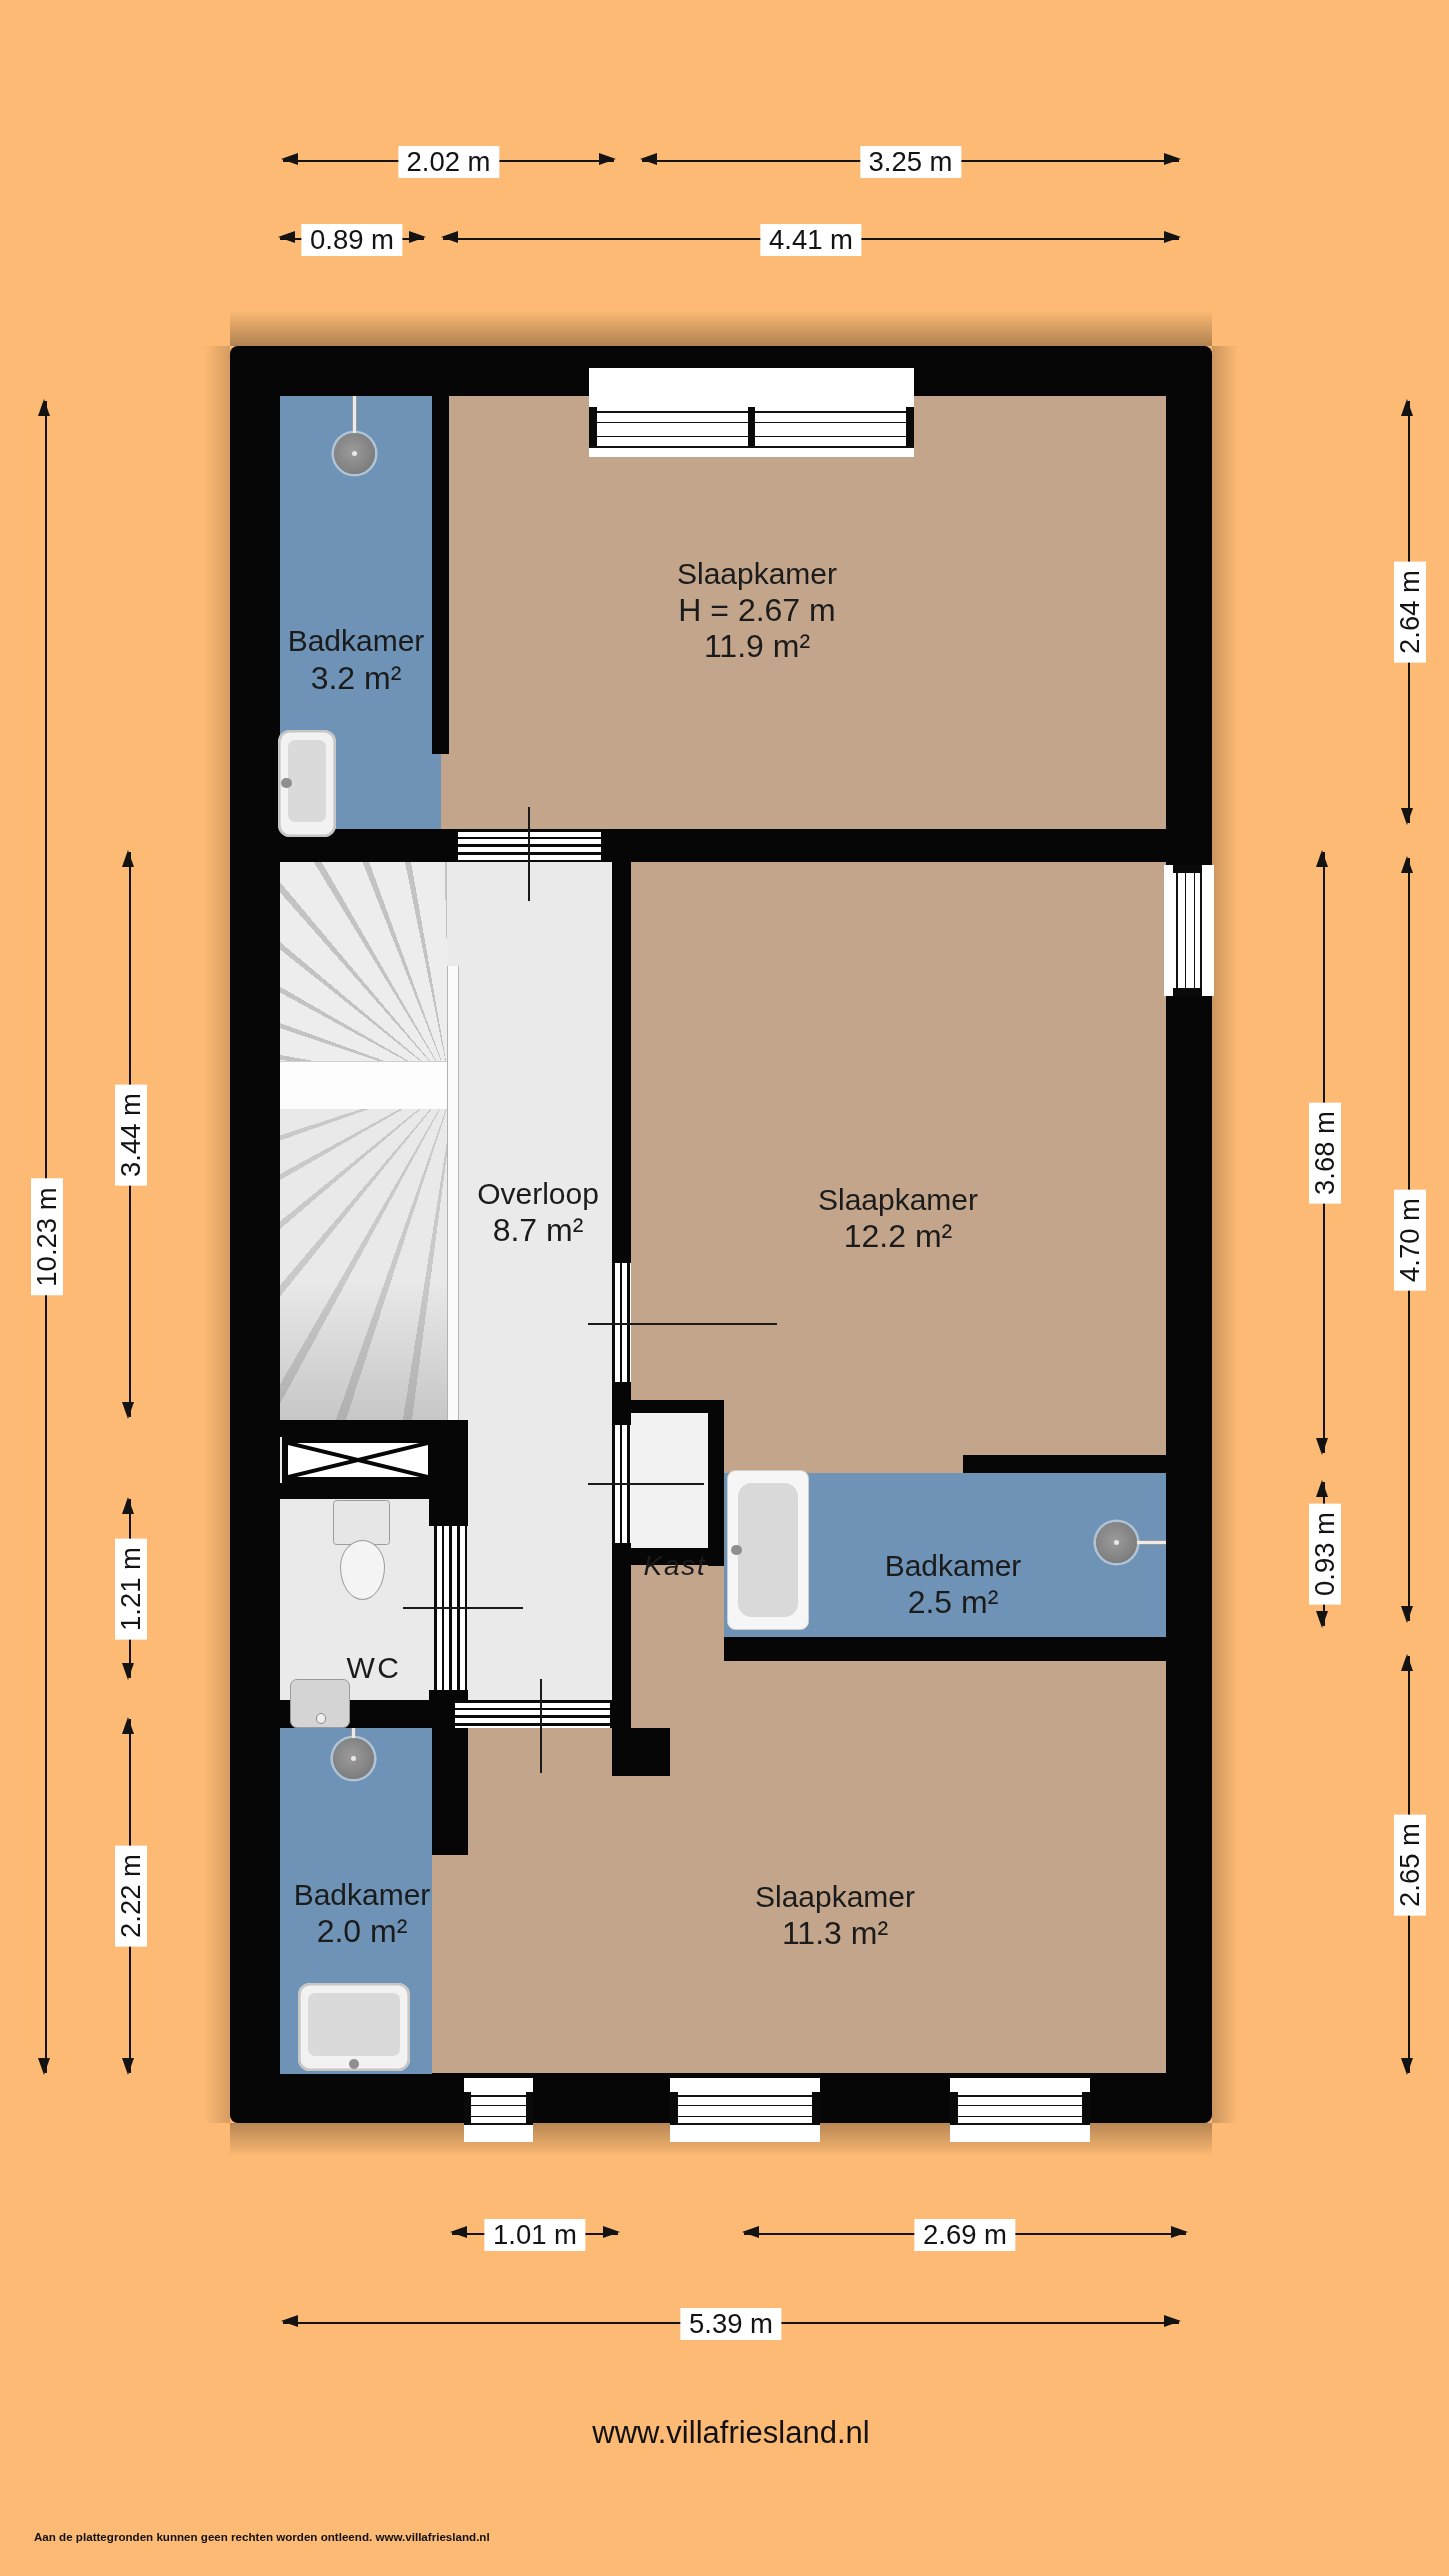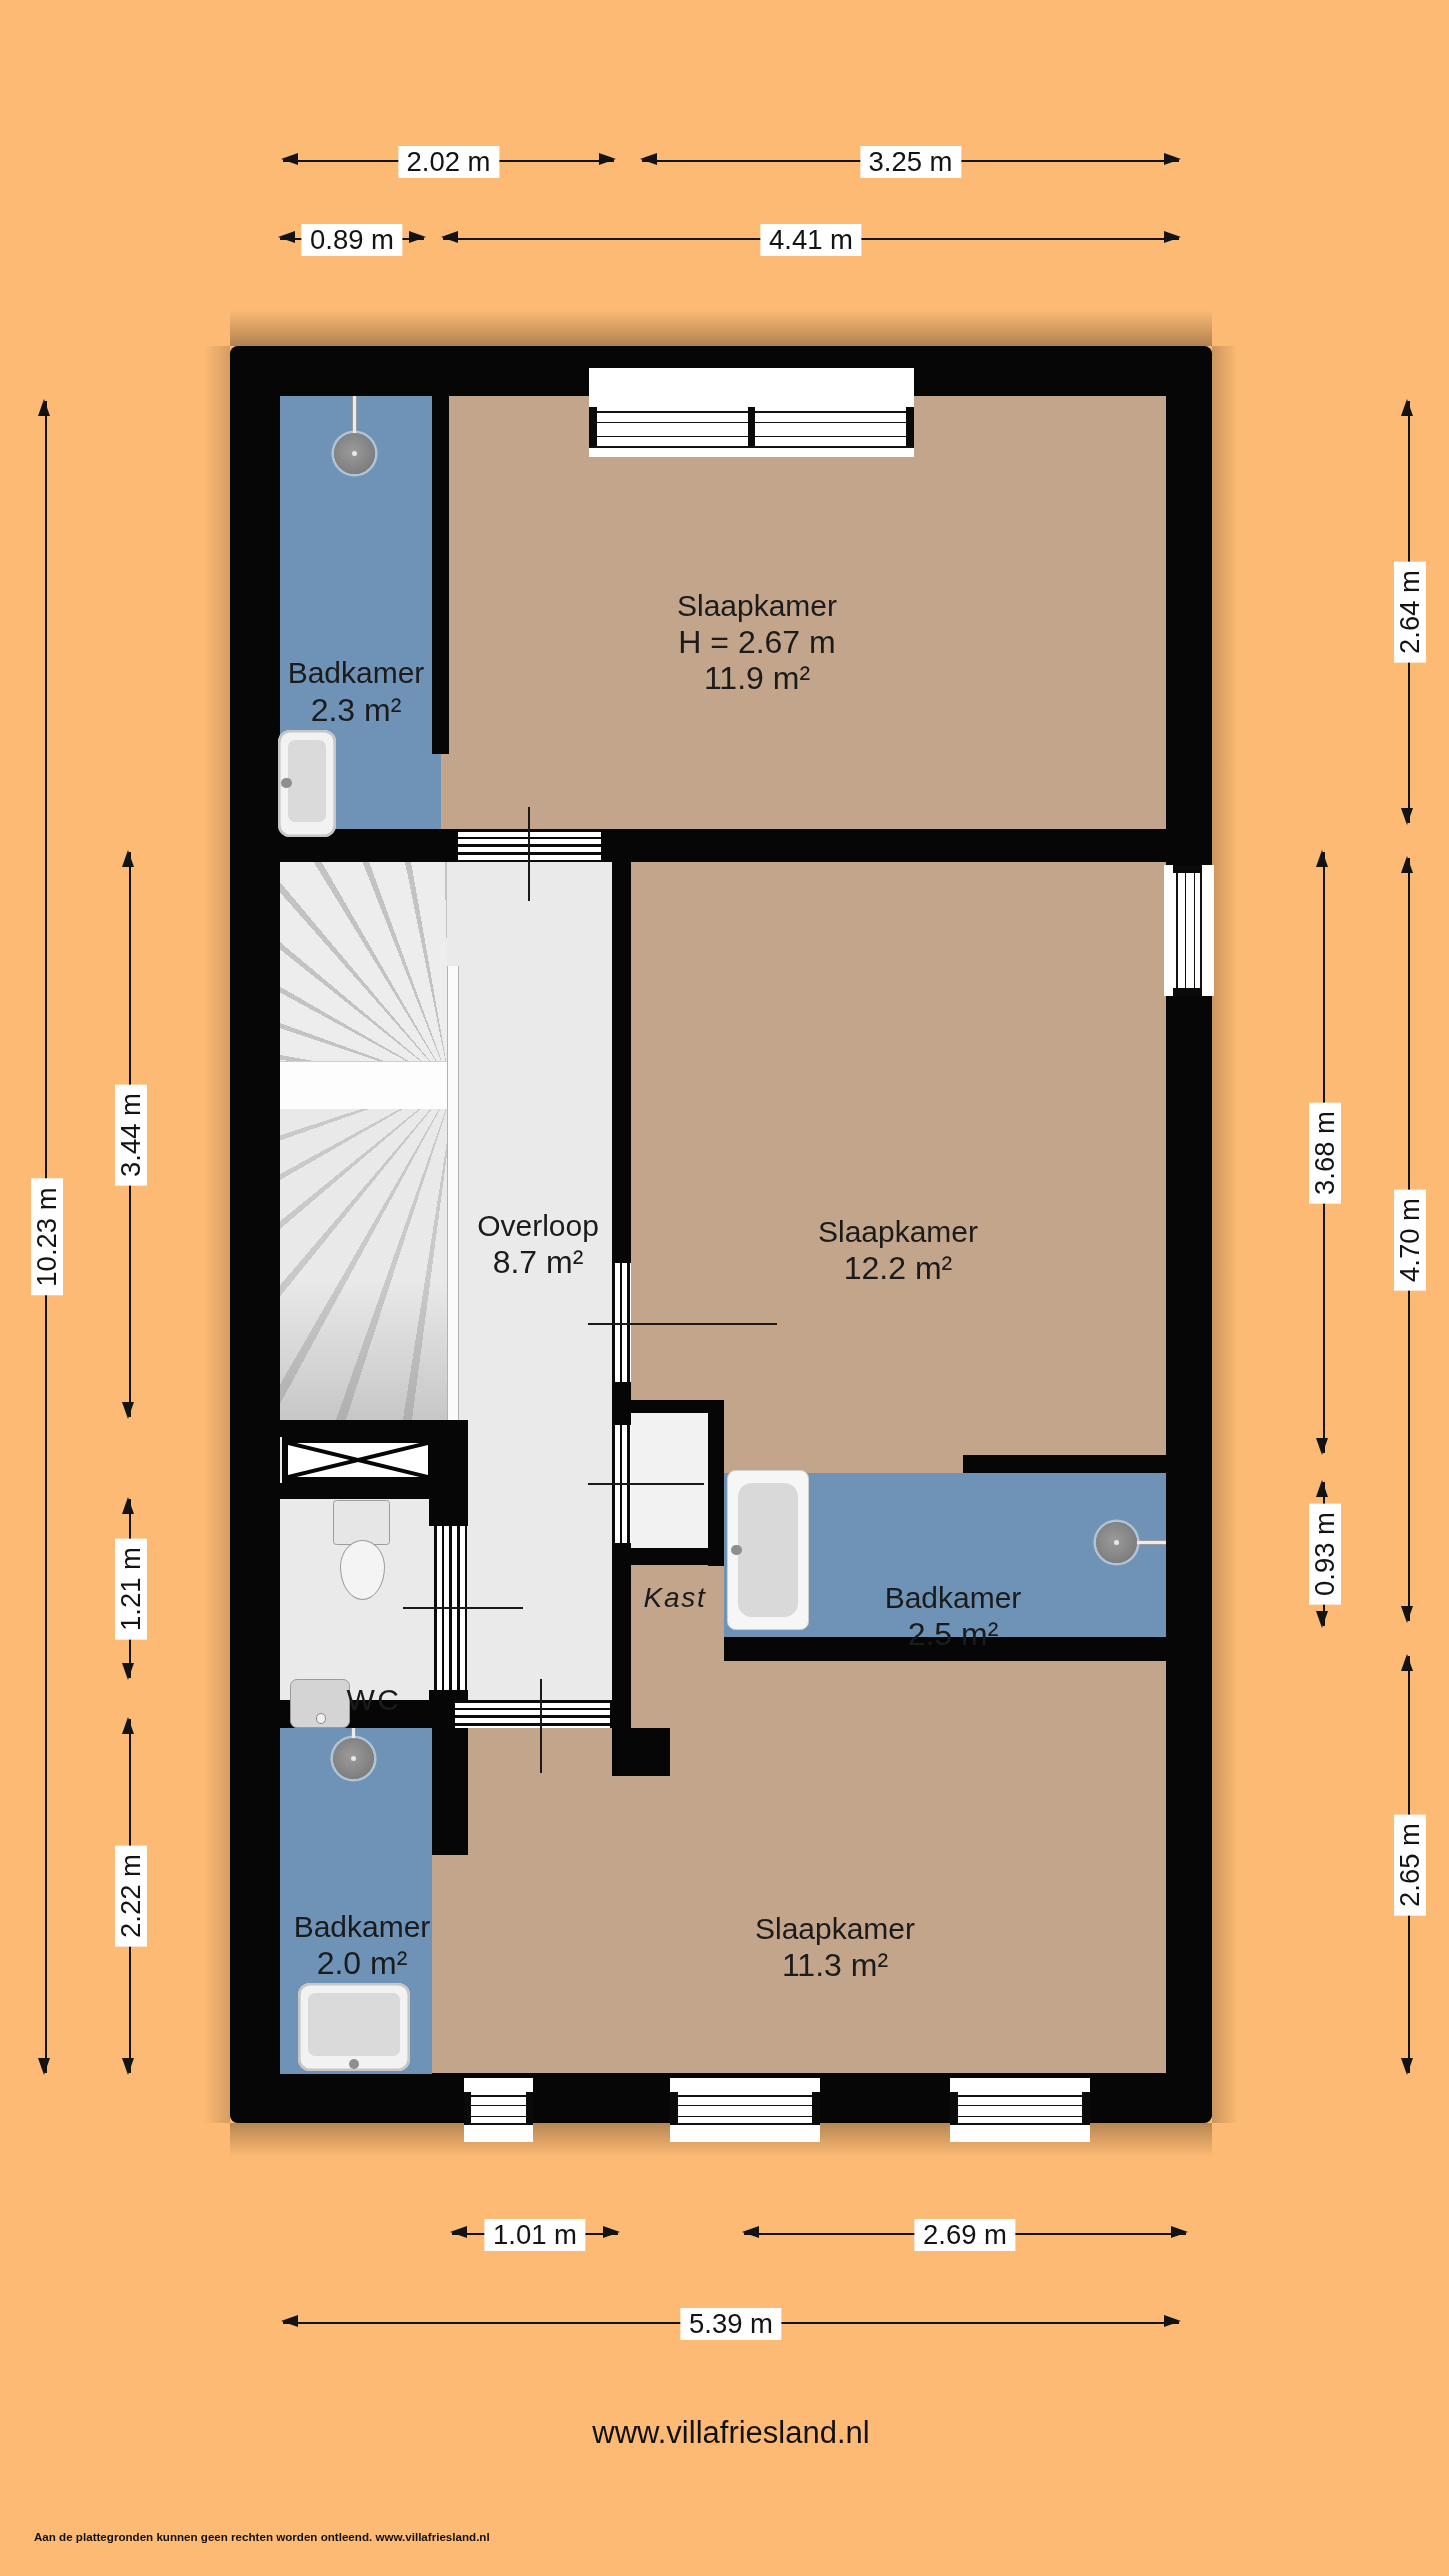--- a/index.html
+++ b/index.html
@@ -54,21 +54,21 @@
   .basin .tap{position:absolute;width:10.3px;height:10.3px;border-radius:50%;background:#8f8f8f;}
   .toilet-tank{position:absolute;background:#e6e6e6;border:1.7px solid #9c9c9c;border-radius:3.4px;}
   .toilet-bowl{position:absolute;background:#f4f4f4;border:1.7px solid #9c9c9c;border-radius:50% 50% 50% 50%/45% 45% 55% 55%;}
   .tub{position:absolute;background:#f6f6f6;border:1.7px solid #cfcfcf;border-radius:8.6px;}
   .tub .inner{position:absolute;left:10.3px;right:10.3px;top:12px;bottom:12px;background:#d9d9d9;border-radius:13.7px;}
   .tub .tap{position:absolute;left:3.4px;top:50%;width:10.3px;height:10.3px;margin-top:-5.2px;border-radius:50%;background:#8f8f8f;}
   .wc-sink{position:absolute;background:#d4d4d4;border:1.7px solid #9a9a9a;border-radius:6.9px;}
   .wc-sink::after{content:'';position:absolute;left:50%;bottom:3.4px;width:8.6px;height:8.6px;margin-left:-4.3px;border-radius:50%;background:#efefef;border:0.9px solid #8a8a8a;}
   
   .room-label,.room-sub{position:absolute;transform:translate(-50%,-50%);white-space:nowrap;
-    color:#1b1b1b;text-align:center;margin-top:32px;}
+    color:#1b1b1b;text-align:center;}
   .room-label{font-size:30px;}
   .room-sub{font-size:32px;}
   
   .dim-h{position:absolute;height:0;border-top:2.6px solid #131313;}
   .dim-h::before{content:'';position:absolute;left:-1.7px;top:-8.6px;border-top:6.9px solid transparent;
     border-bottom:6.9px solid transparent;border-right:17px solid #131313;}
   .dim-h::after{content:'';position:absolute;right:-1.7px;top:-8.6px;border-top:6.9px solid transparent;
     border-bottom:6.9px solid transparent;border-left:17px solid #131313;}
   .dim-v{position:absolute;width:0;border-left:2.6px solid #131313;}
   .dim-v::before{content:'';position:absolute;top:-1.7px;left:-8.6px;border-left:6.9px solid transparent;
@@ -261,21 +261,21 @@
 
     <div class="stem-v" style="left:121px;top:1382px;height:31px;"></div>
     <div class="shower-head" style="left:103px;top:1392px;"></div>
     <div class="basin" style="left:68px;top:1637px;width:112px;height:88px;">
       <div class="bowl"></div>
       <div class="tap" style="left:51px;bottom:1.7px;"></div>
     </div>
   </div>
 
   <span class="room-label" style="left:356px;top:641px;">Badkamer</span>
-  <span class="room-sub" style="left:356px;top:678px;">2.3 m²</span>
+  <span class="room-sub" style="left:356px;top:678px;">3.2 m²</span>
 
   <span class="room-label" style="left:757px;top:574px;">Slaapkamer</span>
   <span class="room-sub" style="left:757px;top:610px;">H = 2.67 m</span>
   <span class="room-sub" style="left:757px;top:646px;">11.9 m²</span>
 
   <span class="room-label" style="left:538px;top:1194px;">Overloop</span>
   <span class="room-sub" style="left:538px;top:1230px;">8.7 m²</span>
 
   <span class="room-label" style="left:898px;top:1200px;">Slaapkamer</span>
   <span class="room-sub" style="left:898px;top:1236px;">12.2 m²</span>

